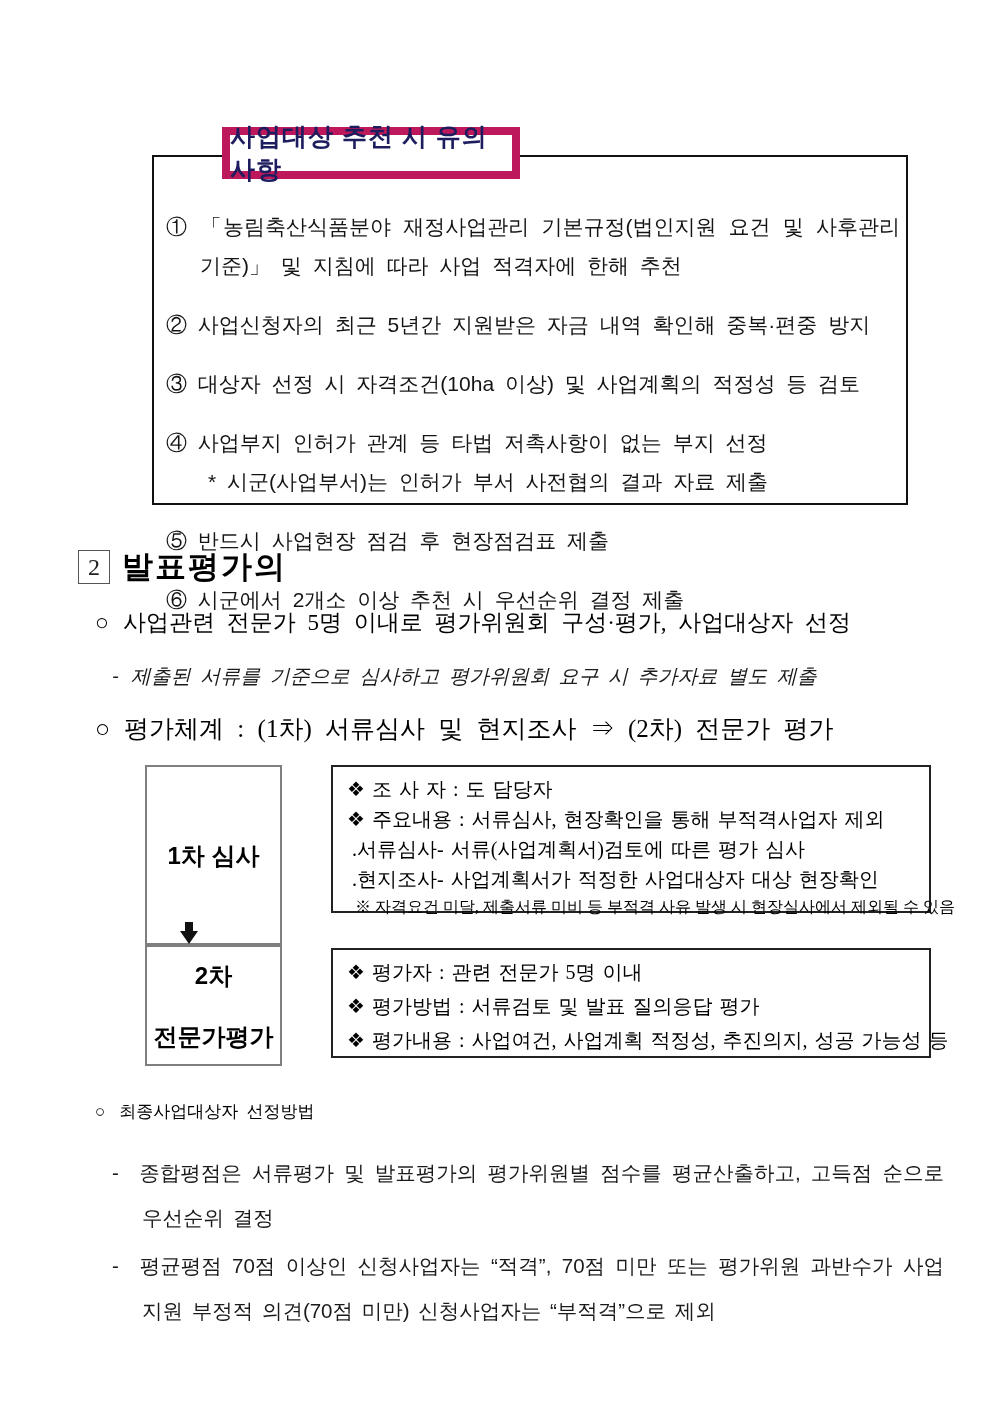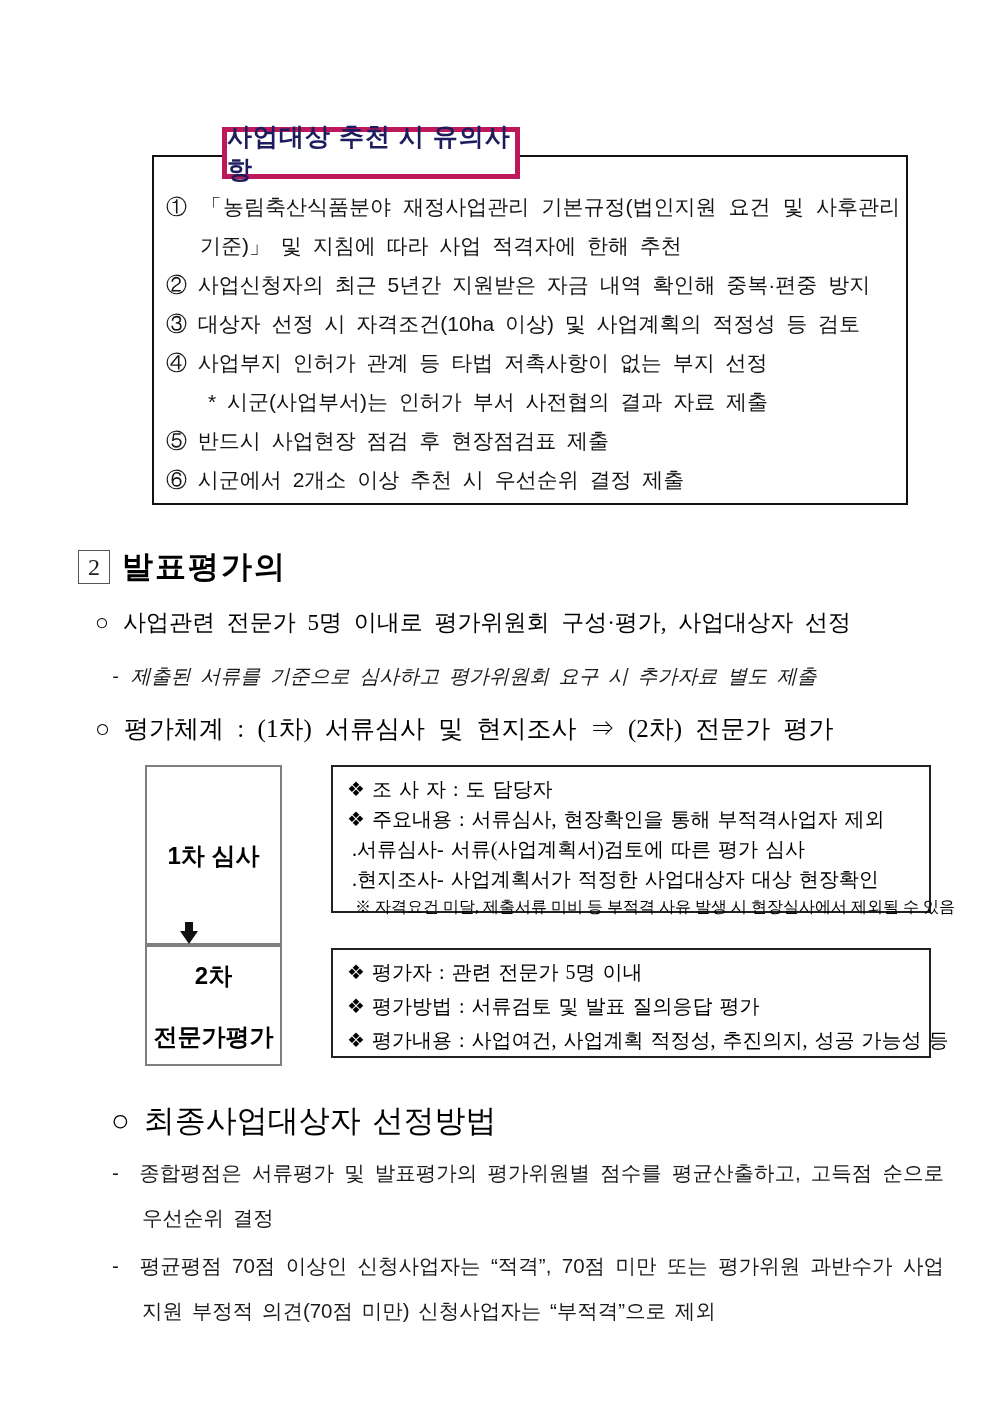--- a/index.html
+++ b/index.html
@@ -19,41 +19,42 @@
     position: absolute;
     left: 152px; top: 155px;
     width: 756px; height: 350px;
     border: 2px solid #111;
     background: #fff;
   }
   .notice-title {
     position: absolute;
     left: 68px; top: -30px;
     width: 298px; height: 52px;
-    border: 5px solid #be185d;
+    border: 8px solid #be185d;
     background: #fff;
     display: flex; align-items: center; justify-content: center;
     font-weight: bold;
     font-size: 25px;
     letter-spacing: 1px;
     color: #1c1c5e;
     z-index: 2;
   }
   .notice-items {
     position: absolute;
     left: 0; top: 0; right: 0;
     padding: 30px 6px 0 12px;
     font-size: 21px;
     line-height: 39px;
     word-spacing: 5px;
   }
   .n-item {
     padding-left: 34px;
     text-indent: -34px;
     text-align: justify;
+    margin-top: 20px;
   }
   .n-sub {
     padding-left: 42px;
     text-align: left;
   }
 
   
   .section-heading {
     position: absolute;
     left: 78px; top: 546px;
@@ -79,21 +80,21 @@
   .bullet {
     position: absolute;
     left: 95px;
     font-family: "Liberation Serif", serif;
     color: #000;
     white-space: nowrap;
   }
   .bullet .marker { margin-right: 14px; }
   .b1 { top: 607px; font-size: 23px; word-spacing: 6px; }
   .b2 { top: 712px; font-size: 25px; word-spacing: 7px; }
-  .b3 { top: 1100px; font-size: 31px; word-spacing: 4px; margin-left: 16px; }
+  .b3 { top: 1100px; font-size: 17px; word-spacing: 4px; }
 
   .dash-line {
     position: absolute;
     left: 112px;
     font-size: 20px;
     color: #1a1a1a;
     word-spacing: 4px;
     font-style: italic;
   }
   .d1 { top: 663px; white-space: nowrap; }

